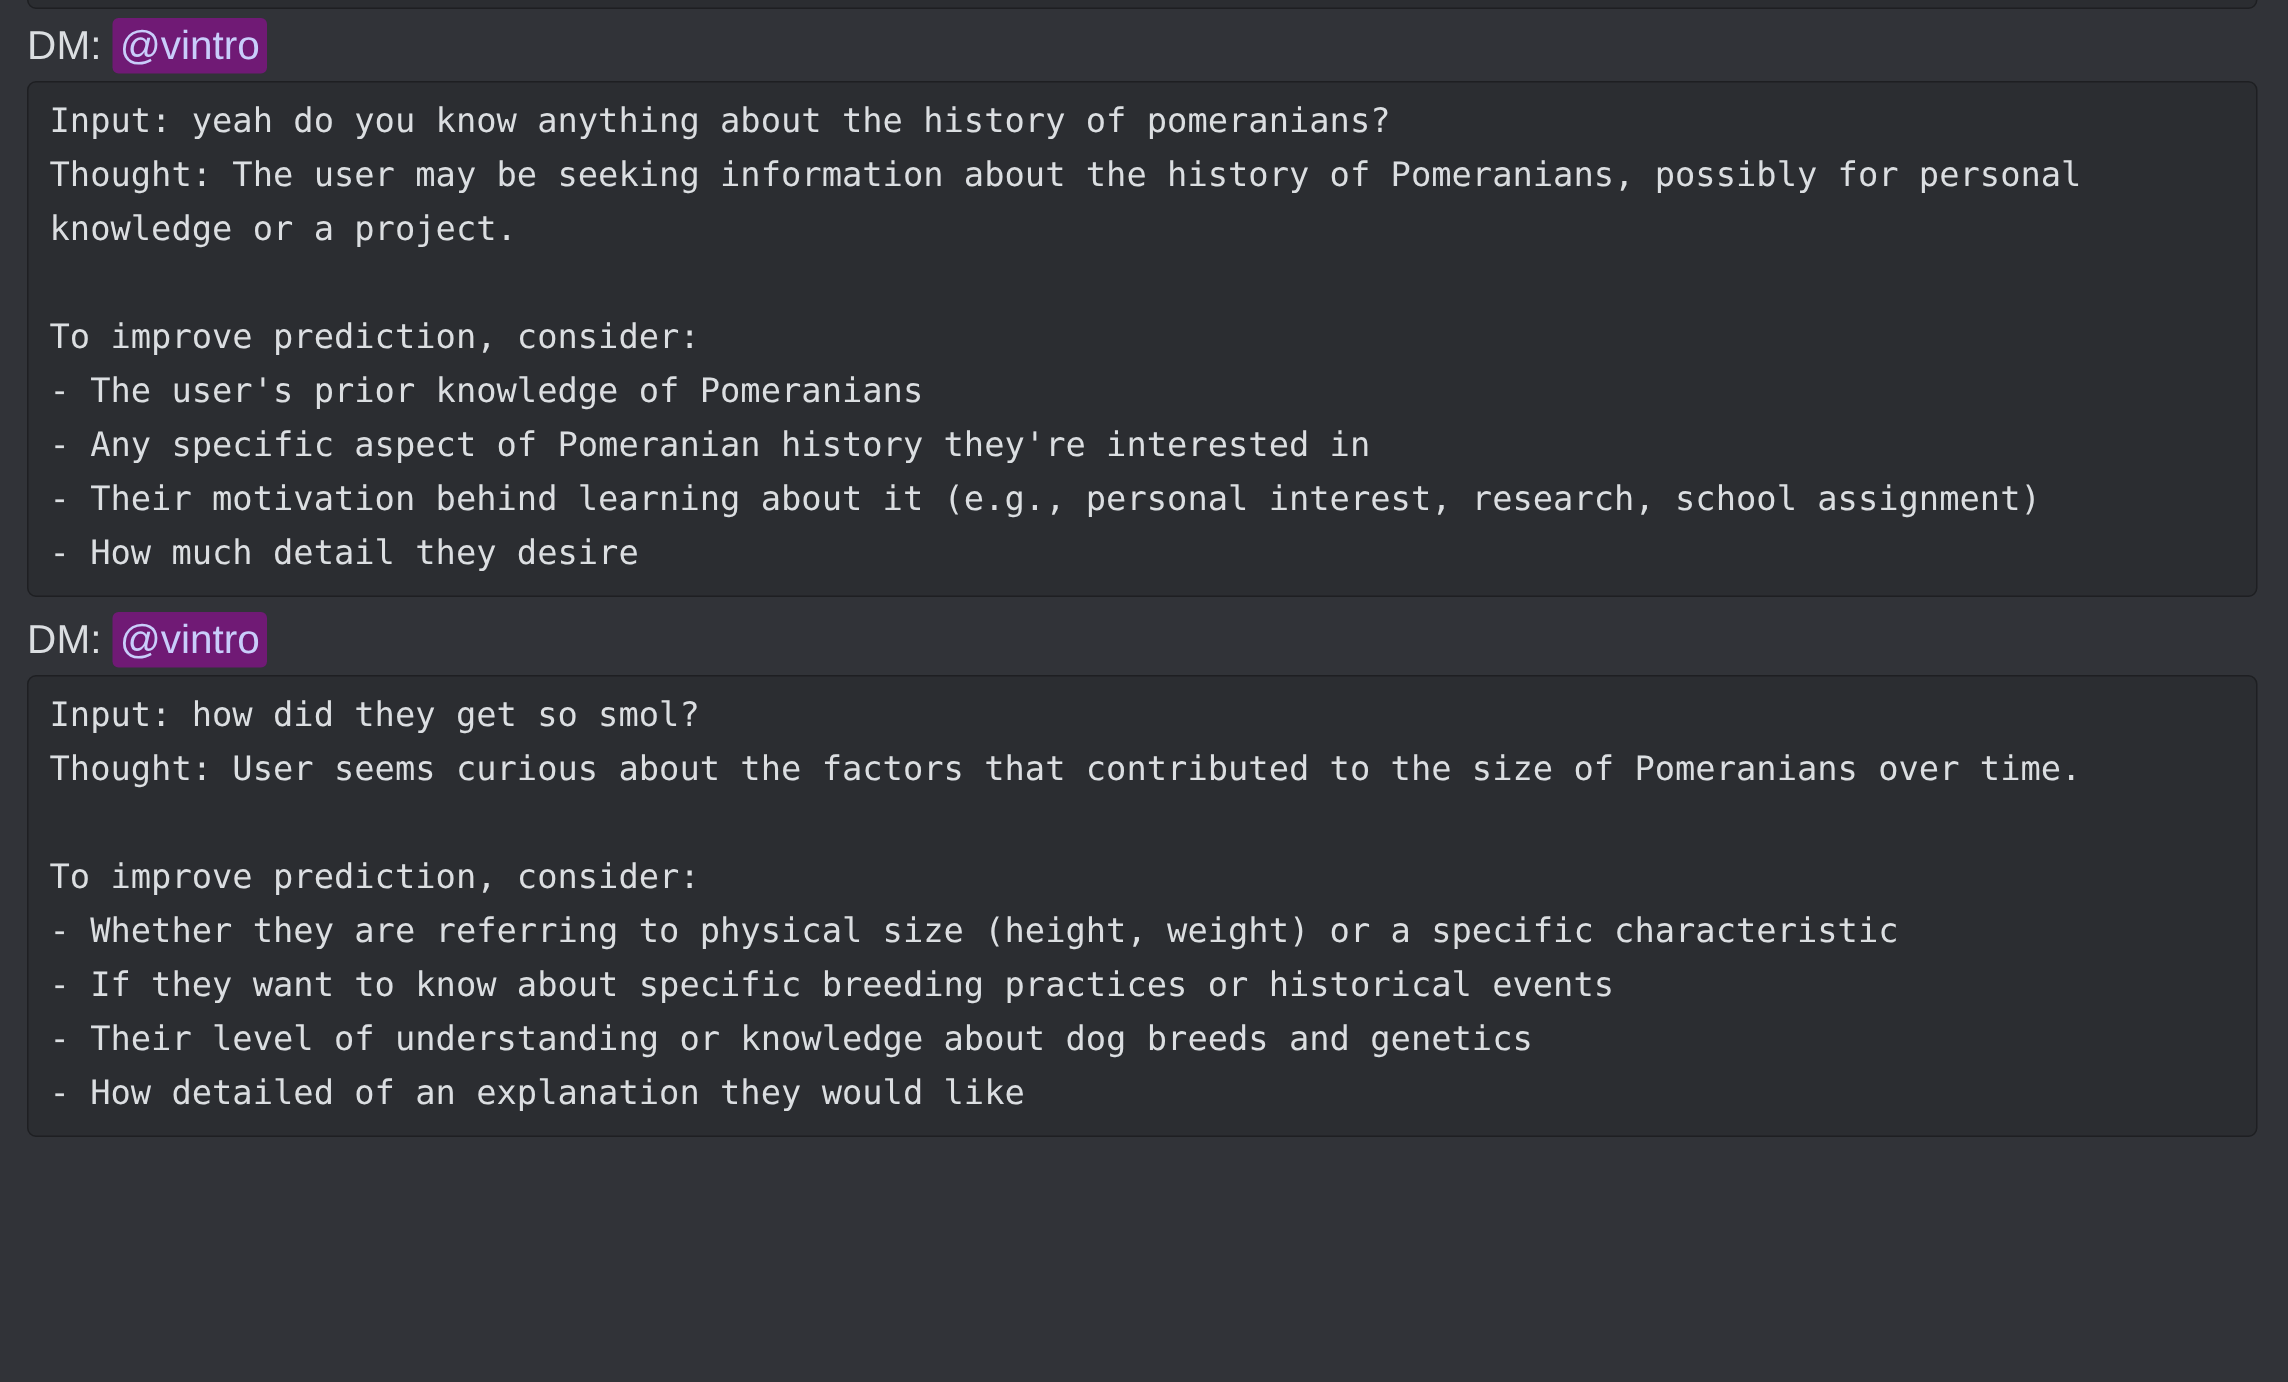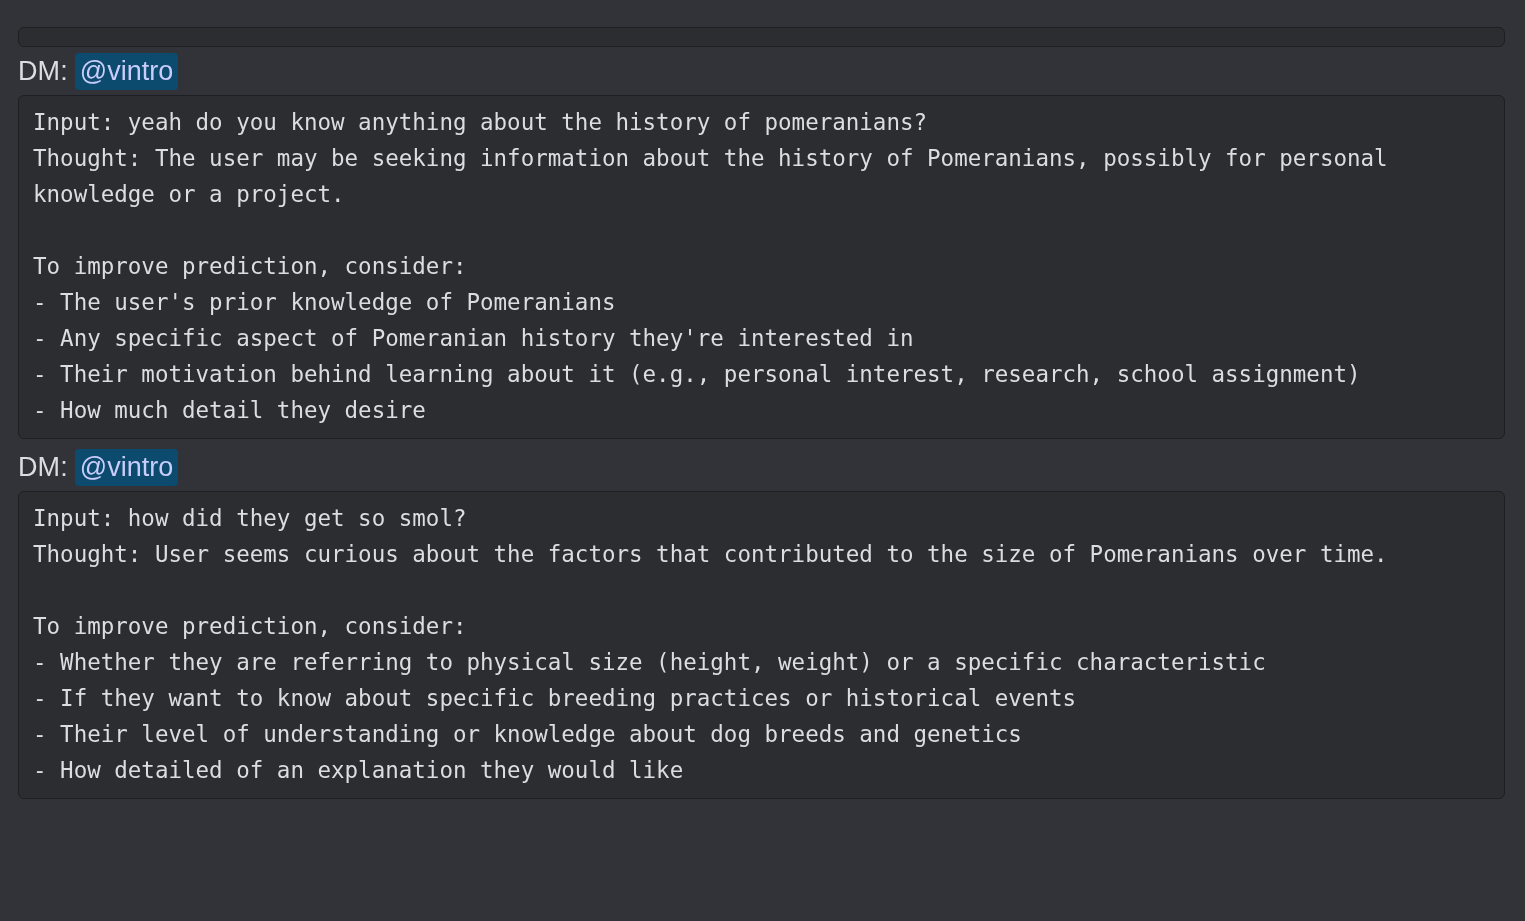--- a/index.html
+++ b/index.html
@@ -14,21 +14,20 @@
   body {
     font-family: "Liberation Sans", sans-serif;
     -webkit-font-smoothing: antialiased;
   }
 
   #app {
     position: relative;
     width: 1525px;
     height: 780px;
     background: #313338;
-    margin-top: 41px;
   }
 
   
   .block-tail {
     position: absolute;
     top: -14px;
     left: 18px;
     width: 1487px;
     height: 20px;
     background: #2b2d31;
@@ -55,21 +54,21 @@
 
   .dm-label {
     color: #dbdee1;
     font-size: 27px;
     line-height: 32px;
     letter-spacing: 0.1px;
   }
 
   .mention {
     display: inline-block;
-    background: #0c4a6e;
+    background: #701a75;
     color: #c9cdfb;
     font-size: 27px;
     line-height: 32px;
     border-radius: 4px;
     padding: 2px 5px 3px 5px;
     font-weight: 500;
   }
 
   .codeblock {
     margin: 0 20px 0 18px;

